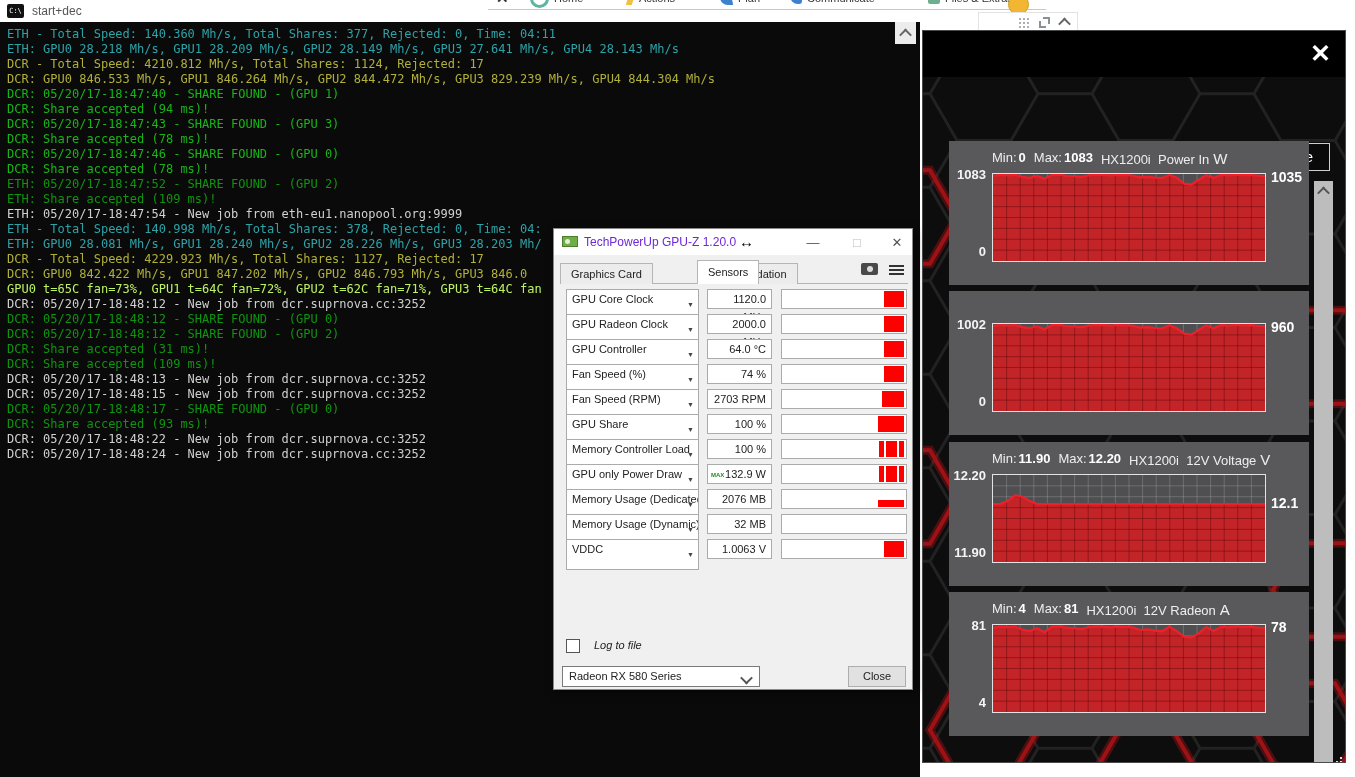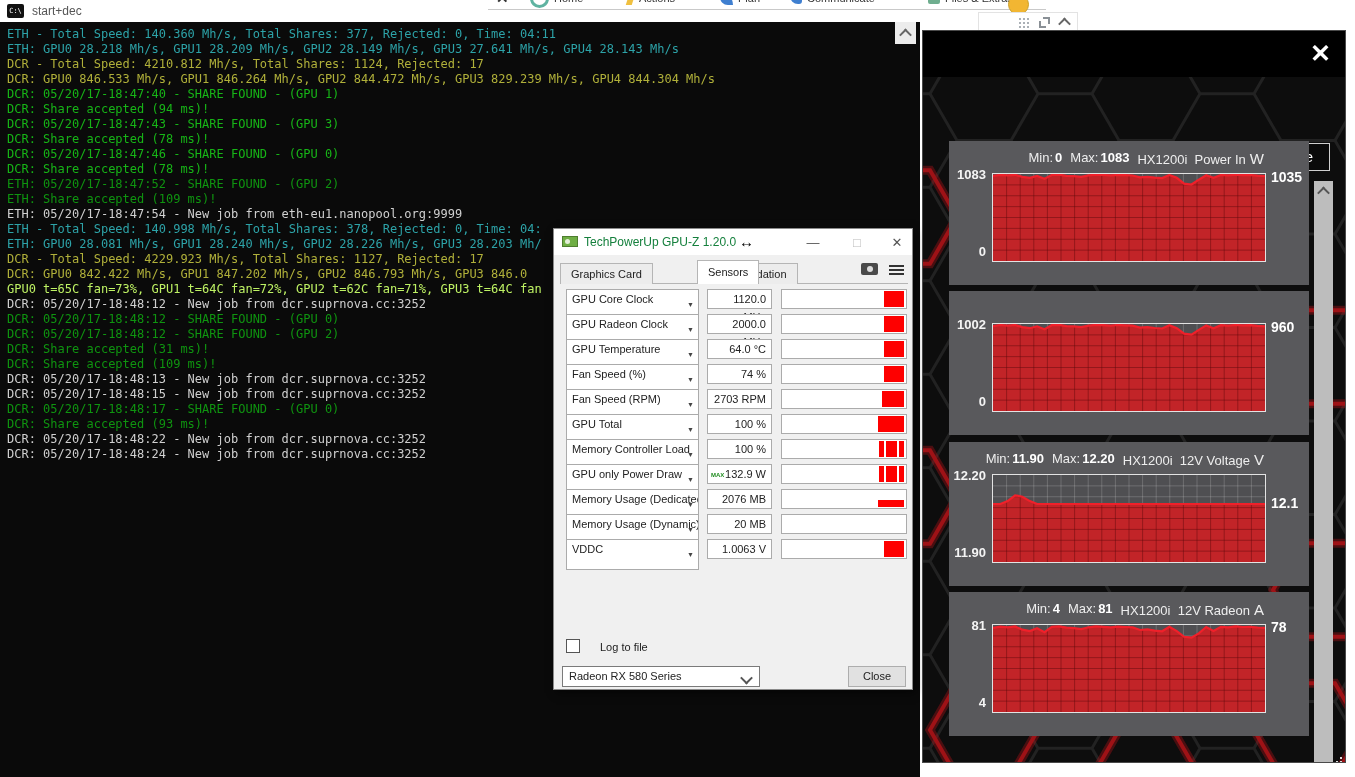--- a/index.html
+++ b/index.html
@@ -38,21 +38,21 @@
   .exp-ic:after{content:"";position:absolute;left:0;bottom:0;width:5px;height:5px;border-bottom:2px solid #8a9096;border-left:2px solid #8a9096;}
   .chev{width:7px;height:7px;border-left:2px solid #666;border-top:2px solid #666;}
   .chev.up{transform:rotate(45deg) translate(1px,1px);}
   .chev.down{transform:rotate(225deg) translate(1px,1px);}
   
   #gpuz{left:553px;top:228px;width:360px;height:462px;background:#f0f0f0;border:1px solid #8a8a8a;
         box-shadow:3px 3px 8px rgba(0,0,0,.55);box-sizing:border-box;font-size:11px;color:#222;}
   #gpuz-titlebar{left:0;top:0;width:100%;height:26px;background:#fff;}
   #gpuz-icon{left:8px;top:7px;width:16px;height:11px;background:#6fae44;border:1px solid #4e7d2f;box-sizing:border-box;}
   #gpuz-icon:after{content:"";position:absolute;left:2px;top:2px;width:5px;height:5px;border-radius:50%;background:#e4efd8;}
-  #gpuz-title{left:30px;top:6px;font-size:12px;color:#15803d;}
+  #gpuz-title{left:30px;top:6px;font-size:12px;color:#6d28d9;}
   #gpuz-cursor{left:185px;top:4px;font-size:15px;font-weight:bold;color:#000;}
   .cap-btn{position:absolute;top:6px;width:14px;text-align:center;font-size:13px;color:#555;}
   #gpuz-tabbar{left:6px;top:30px;width:348px;height:24px;border-bottom:1px solid #b5b5b5;}
   .tab{position:absolute;bottom:-1px;height:20px;padding:0 10px;line-height:20px;background:#ececec;
        border:1px solid #b5b5b5;border-bottom:none;color:#222;}
   .tab.active{height:23px;background:#fff;line-height:23px;z-index:2;}
   #cam-icon{position:absolute;right:30px;bottom:4px;width:17px;height:12px;background:#4a4a4a;border-radius:2px;}
   #cam-icon:after{content:"";position:absolute;left:6px;top:3px;width:6px;height:6px;border-radius:50%;background:#ddd;}
   #burger{position:absolute;right:4px;bottom:3px;width:15px;height:13px;}
   #burger i{display:block;height:2px;background:#333;margin:2px 0;}
@@ -60,38 +60,38 @@
   .srow{position:relative;height:20px;margin-bottom:5px;}
   .scombo{position:absolute;left:2px;top:0;width:133px;height:31px;background:#fff;border:1px solid #ababab;
           box-sizing:border-box;line-height:18px;padding-left:5px;white-space:nowrap;overflow:hidden;}
   .scombo .arr{position:absolute;right:4px;top:6px;font-size:7px;color:#444;}
   .sval{position:absolute;left:143px;top:0;width:65px;height:20px;background:#fff;border:1px solid #ababab;
         box-sizing:border-box;line-height:18px;text-align:right;padding-right:5px;}
   .sval .maxtag{position:absolute;left:3px;top:1px;font-size:6px;color:#1f8c1f;font-weight:bold;}
   .sgraph{position:absolute;left:217px;top:0;width:126px;height:20px;background:#fff;border:1px solid #ababab;
           box-sizing:border-box;display:flex;justify-content:flex-end;align-items:flex-end;gap:2px;padding:1px 2px;}
   .sbar{background:#fe0000;}
-  #gpuz-log{left:12px;top:410px;display:flex;align-items:flex-end;gap:20px;}
+  #gpuz-log{left:12px;top:410px;display:flex;align-items:flex-start;gap:14px;font-style:italic;}
   .gz-check{width:12px;height:12px;background:#fff;border:1px solid #555;}
   #gpuz-device{left:8px;top:437px;width:198px;height:21px;background:#fff;border:1px solid #7a7a7a;
                box-sizing:border-box;line-height:19px;padding-left:6px;}
   #gpuz-device .chev{position:absolute;right:8px;top:8px;border-color:#555;}
   #gpuz-close{left:294px;top:437px;width:58px;height:21px;background:#e1e1e1;border:1px solid #adadad;
               box-sizing:border-box;text-align:center;line-height:19px;}
   
   #corsair{left:922px;top:30px;width:424px;height:733px;background:#0d0d0d;border:1px solid #4a4a4a;box-sizing:border-box;}
   #cors-titlebar{left:0;top:0;width:100%;height:46px;background:#000;border-bottom:1px solid #2e2e2e;}
   #cors-close{right:14px;top:8px;font-size:25px;font-weight:bold;color:#fff;line-height:28px;}
   #cors-body{left:0;top:46px;width:422px;height:685px;overflow:hidden;}
   .cors-btn{position:absolute;top:66px;height:28px;background:rgba(10,10,10,.75);border:1px solid #cfcfcf;
             color:#fff;font-size:15px;line-height:26px;padding:0 16px;box-sizing:border-box;}
   #btn-reset{right:116px;}
   #btn-configure{right:15px;}
   .card{position:absolute;left:26px;width:360px;height:144px;background:#59595c;color:#eee;}
-  .card .hdr{position:absolute;left:43px;right:45px;top:9px;font-size:13px;display:flex;justify-content:flex-end;white-space:nowrap;}
+  .card .hdr{position:absolute;left:43px;right:45px;top:9px;font-size:13px;display:flex;justify-content:flex-start;white-space:nowrap;}
   .card .hdr b{color:#fff;margin:0 8px 0 2px;}
   .card .hdr .unit{font-size:15px;margin-left:4px;}
   .card .ymax,.card .ymin{position:absolute;left:0;width:37px;text-align:right;font-size:13px;font-weight:bold;color:#f4f4f4;}
   .card .ymax{top:26px;} .card .ymin{top:103px;}
   .card .plot{position:absolute;left:43px;top:32px;width:272px;height:87px;border:1px solid #e3e3e3;}
   .card .cur{position:absolute;left:322px;font-size:14px;font-weight:bold;color:#fff;}
   #cors-scroll{left:391px;top:104px;width:19px;height:601px;background:#bdbdbd;}
   #cors-scroll .chev{position:absolute;left:5px;border-color:#555;}
   #cors-scroll .up{top:6px;}
   #grip{right:3px;bottom:3px;width:2px;height:2px;background:#ddd;
@@ -176,42 +176,42 @@
         </div>
       </div>
       <div class="srow">
         <div class="scombo"><span>GPU Radeon Clock</span><span class="arr">▼</span></div>
         <div class="sval">2000.0 MHz</div>
         <div class="sgraph">
           <div class="sbar" style="width: 20px; height: 100%;"></div>
         </div>
       </div>
       <div class="srow">
-        <div class="scombo"><span>GPU Temperature</span><span class="arr">▼</span></div>
+        <div class="scombo"><span>GPU Controller</span><span class="arr">▼</span></div>
         <div class="sval">64.0 °C</div>
         <div class="sgraph">
           <div class="sbar" style="width: 20px; height: 100%;"></div>
         </div>
       </div>
       <div class="srow">
         <div class="scombo"><span>Fan Speed (%)</span><span class="arr">▼</span></div>
         <div class="sval">74 %</div>
         <div class="sgraph">
           <div class="sbar" style="width: 20px; height: 100%;"></div>
         </div>
       </div>
       <div class="srow">
         <div class="scombo"><span>Fan Speed (RPM)</span><span class="arr">▼</span></div>
         <div class="sval">2703 RPM</div>
         <div class="sgraph">
           <div class="sbar" style="width: 22px; height: 100%;"></div>
         </div>
       </div>
       <div class="srow">
-        <div class="scombo"><span>GPU Total</span><span class="arr">▼</span></div>
+        <div class="scombo"><span>GPU Share</span><span class="arr">▼</span></div>
         <div class="sval">100 %</div>
         <div class="sgraph">
           <div class="sbar" style="width: 26px; height: 100%;"></div>
         </div>
       </div>
       <div class="srow">
         <div class="scombo"><span>Memory Controller Load</span><span class="arr">▼</span></div>
         <div class="sval">100 %</div>
         <div class="sgraph">
           <div class="sbar" style="width: 5px; height: 100%;"></div>
@@ -230,21 +230,21 @@
       </div>
       <div class="srow">
         <div class="scombo"><span>Memory Usage (Dedicated)</span><span class="arr">▼</span></div>
         <div class="sval">2076 MB</div>
         <div class="sgraph">
           <div class="sbar" style="width: 26px; height: 45%;"></div>
         </div>
       </div>
       <div class="srow">
         <div class="scombo"><span>Memory Usage (Dynamic)</span><span class="arr">▼</span></div>
-        <div class="sval">20 MB</div>
+        <div class="sval">32 MB</div>
         <div class="sgraph"></div>
       </div>
       <div class="srow">
         <div class="scombo"><span>VDDC</span><span class="arr">▼</span></div>
         <div class="sval">1.0063 V</div>
         <div class="sgraph">
           <div class="sbar" style="width: 20px; height: 100%;"></div>
         </div>
       </div>
     </div>

